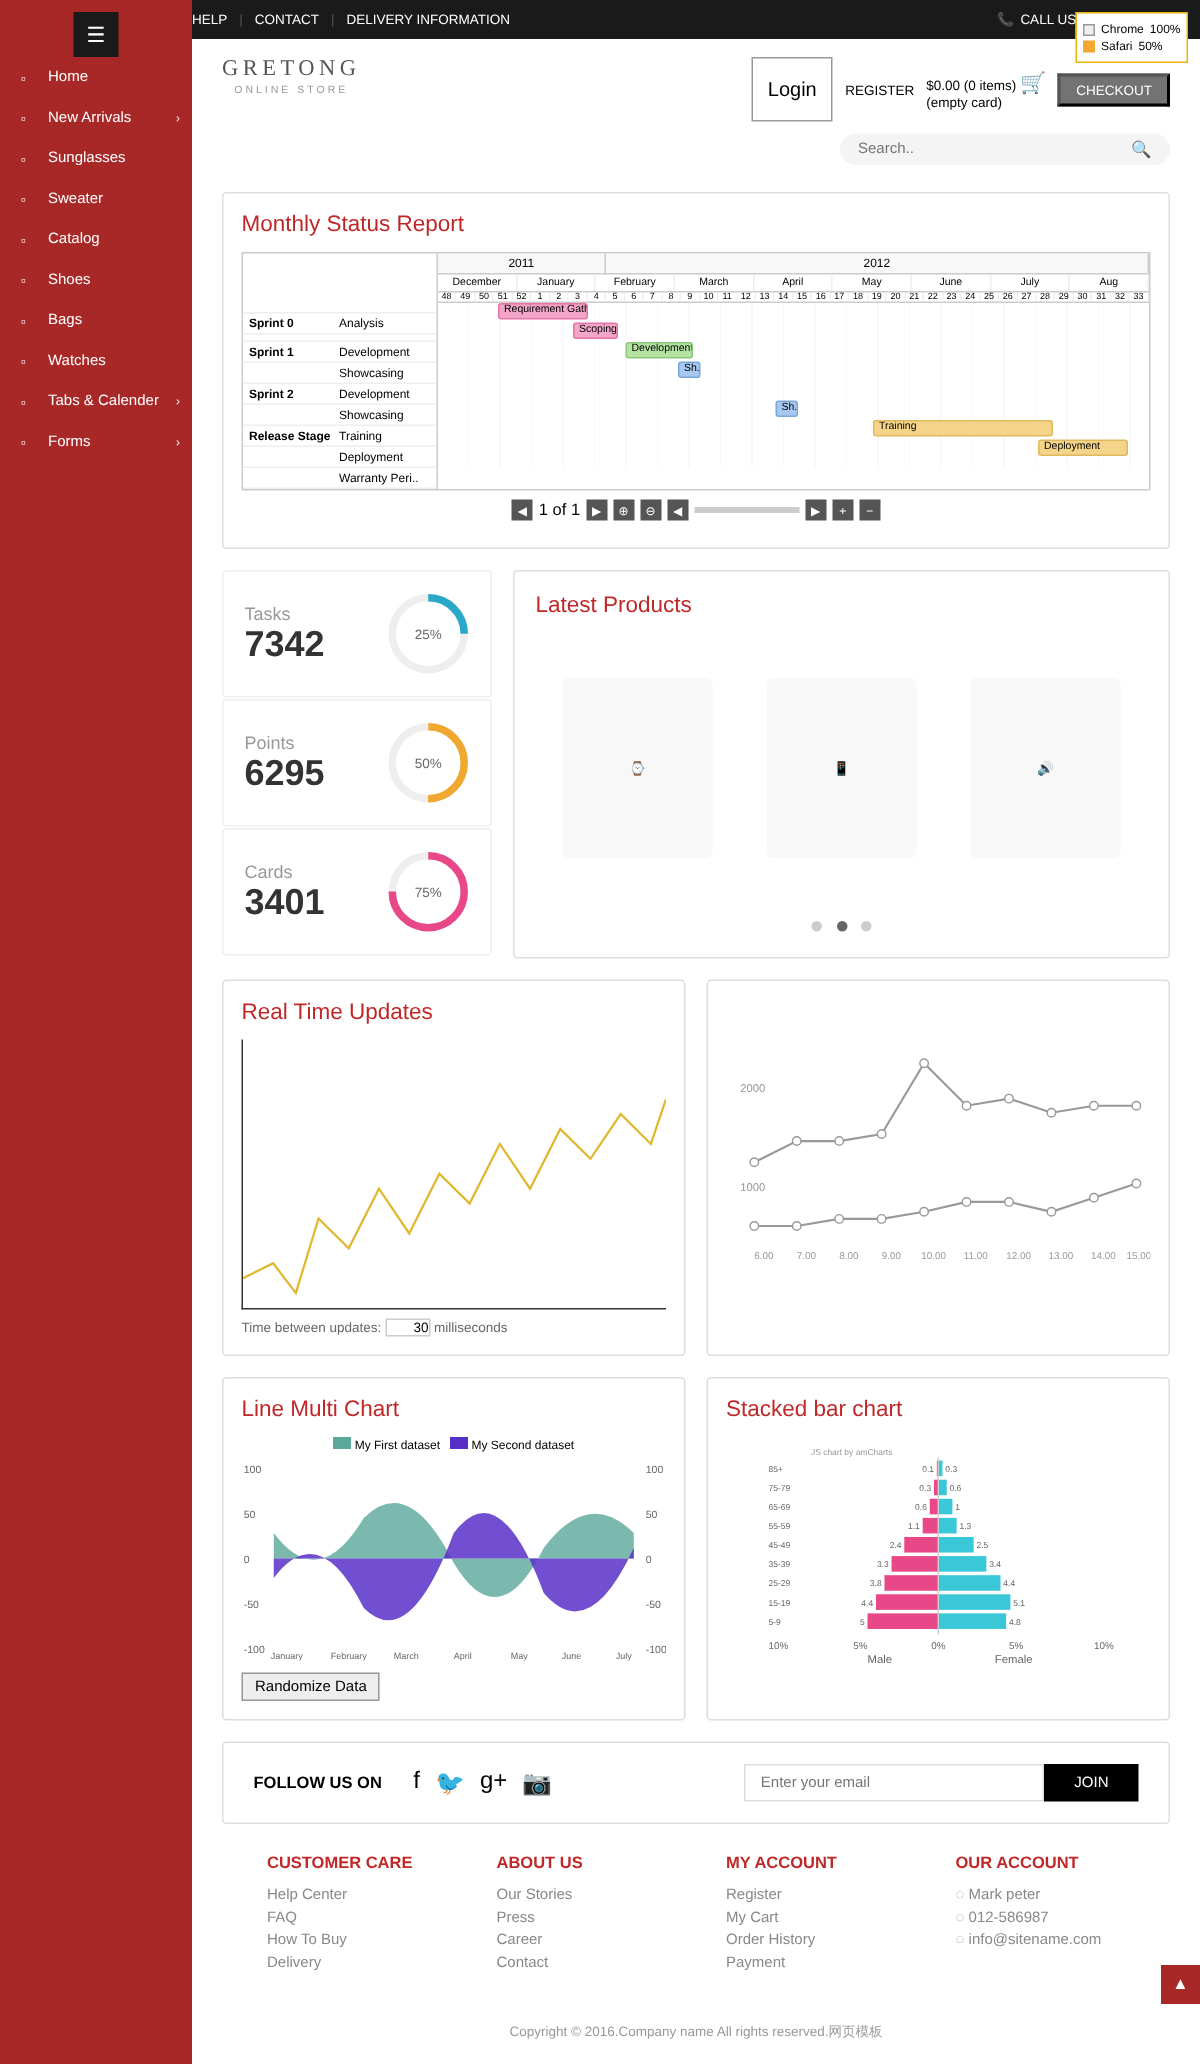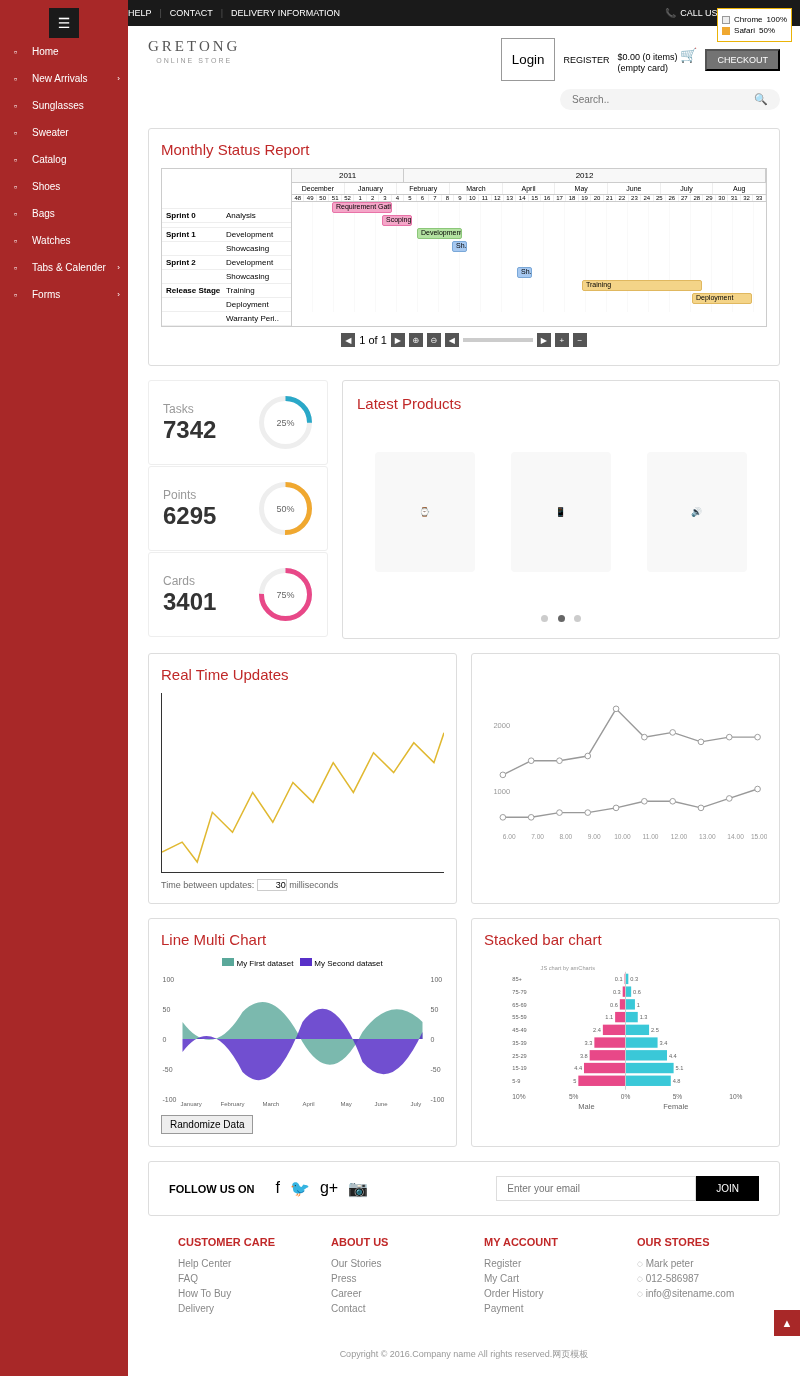--- a/index.html
+++ b/index.html
@@ -556,21 +556,21 @@
         <a>Contact</a>
       </div>
       <div class="fcol">
         <h4>MY ACCOUNT</h4>
         <a>Register</a>
         <a>My Cart</a>
         <a>Order History</a>
         <a>Payment</a>
       </div>
       <div class="fcol">
-        <h4>OUR STORES</h4>
+        <h4>OUR ACCOUNT</h4>
         <a>◌ Mark peter</a>
         <a>◌ 012-586987</a>
         <a>◌ info@sitename.com</a>
       </div>
     </div>
   <div class="copyright">Copyright © 2016.Company name All rights reserved.网页模板</div>
 </div>
 
 <div class="scroll-top">▲</div>
 

